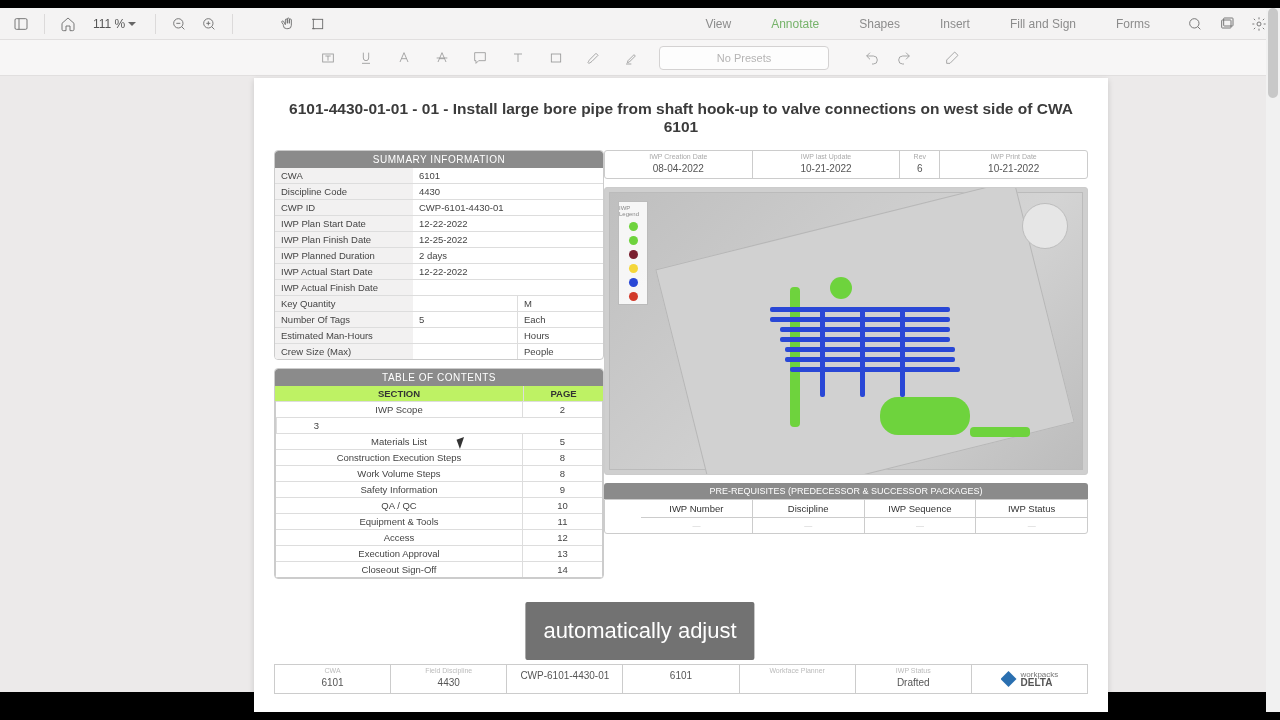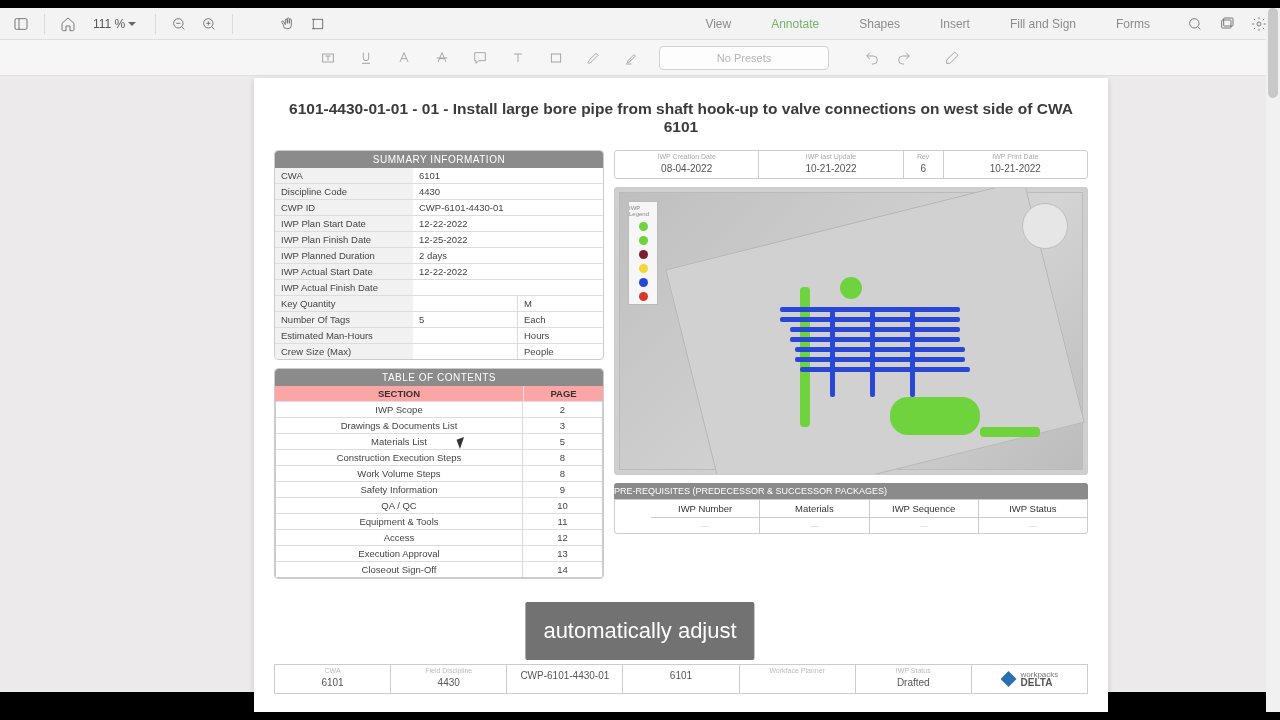--- a/index.html
+++ b/index.html
@@ -26,56 +26,56 @@
   .preset{width:170px;height:24px;border:1px solid #d4d2d2;border-radius:4px;font-size:11px;color:#b5b4b4;display:flex;align-items:center;justify-content:center;background:#fdfdfd;}
   .undo-redo{display:flex;gap:10px;margin-left:16px;}
   .eraser{margin-left:10px;}
   
   .scrollbar{position:absolute;right:0;top:0;width:14px;height:704px;background:#f1f1f1;}
   .scroll-thumb{position:absolute;top:0;left:2px;width:10px;height:90px;background:#c8c8c8;border-radius:5px;}
   
   .page-wrap{position:absolute;top:70px;left:0;width:1266px;height:634px;display:flex;justify-content:center;margin-left:48px;}
   .page{width:854px;background:#fff;box-shadow:0 2px 6px rgba(0,0,0,0.15);padding:22px 20px 0 20px;position:relative;}
   .doc-title{font-size:15.5px;font-weight:600;color:#3b3b3b;text-align:center;margin-bottom:14px;}
-  .cols{display:flex;gap:10px;}
+  .cols{display:flex;}
   
   .left-col{width:330px;display:flex;flex-direction:column;gap:8px;}
   .panel-head{background:#8b8b8b;color:#fff;font-size:10px;letter-spacing:.5px;text-align:center;padding:3px 0;border-radius:3px 3px 0 0;}
   .panel{border:1px solid #ccc;border-radius:4px;overflow:hidden;background:#fff;}
   .info-row{display:flex;font-size:9.5px;color:#444;border-top:1px solid #ddd;}
   .info-row:first-of-type{border-top:none;}
   .info-row .k{width:138px;padding:2px 6px;background:#f2f1f1;}
   .info-row .v{flex:1;padding:2px 6px;}
   .info-row .u{width:86px;padding:2px 6px;border-left:1px solid #ddd;}
   
   .toc-head{display:flex;font-size:9.5px;font-weight:600;color:#333;}
   .toc-body{border:1px solid #ccc;border-top:none;}
   .toc-body .row,.toc-head{border-top:1px solid #ddd;}
-  .toc-head{border-top:none;background:#fca5a5;}
+  .toc-head{border-top:none;background:#bef264;}
   .toc-body .row{display:flex;font-size:9.5px;color:#444;}
   .toc-s{flex:1;text-align:center;padding:2px 0;}
   .toc-p{width:80px;text-align:center;padding:2px 0;border-left:1px solid #ddd;}
   
   .right-col{flex:1;display:flex;flex-direction:column;gap:8px;}
   .meta-row{display:flex;border:1px solid #ccc;border-radius:3px;overflow:hidden;font-size:9px;color:#555;}
   .meta-cell{flex:1;border-left:1px solid #ccc;text-align:center;}
   .meta-cell:first-child{border-left:none;}
   .meta-cell .lbl{font-size:7px;color:#aaa;padding-top:2px;}
   .meta-cell .val{font-size:10px;padding:3px 0 4px;}
   .meta-rev{width:40px;flex:none;}
   .viz{border:1px solid #ccc;border-radius:3px;height:288px;background:#cfcfcf;position:relative;overflow:hidden;}
   .viz-inner{position:absolute;inset:4px;background:linear-gradient(135deg,#bfbfbf 0%,#d4d4d4 60%,#bcbcbc 100%);border:1px solid #bbb;}
   .legend{position:absolute;top:8px;left:8px;width:30px;background:rgba(255,255,255,.85);border:1px solid #bbb;padding:3px 0;display:flex;flex-direction:column;align-items:center;gap:5px;font-size:6px;color:#888;}
   .legend .dot{width:9px;height:9px;border-radius:50%;}
   .compass{position:absolute;top:10px;right:14px;width:46px;height:46px;border-radius:50%;background:#e6e6e6;border:1px solid #bdbdbd;}
   .pipes{position:absolute;top:54px;left:120px;width:280px;height:210px;}
   .pipes .blue{position:absolute;background:#2947d6;height:5px;border-radius:2px;}
   .pipes .green{position:absolute;background:#6ed33d;border-radius:4px;}
   .slab{position:absolute;top:28px;left:70px;width:370px;height:250px;background:#d1d1d1;transform:rotate(-14deg);border:1px solid #b7b7b7;}
-  .prereq-head{background:#8b8b8b;color:#fff;font-size:9px;text-align:left;padding:3px 0;border-radius:3px 3px 0 0;}
+  .prereq-head{background:#8b8b8b;color:#fff;font-size:9px;text-align:center;padding:3px 0;border-radius:3px 3px 0 0;}
   .prereq-tbl{border:1px solid #ccc;border-radius:0 0 3px 3px;padding-left:36px;}
   .prereq-tbl .hdr{display:flex;font-size:9.5px;color:#333;background:#fff;}
   .prereq-tbl .hdr>div{flex:1;text-align:center;padding:3px 0;border-left:1px solid #ccc;}
   .prereq-tbl .hdr>div:first-child{border-left:none;}
   .prereq-tbl .empty{display:flex;}
   .prereq-tbl .empty>div{flex:1;text-align:center;padding:3px 0;border-left:1px solid #ccc;border-top:1px solid #ccc;font-size:8px;color:#ccc;}
   .prereq-tbl .empty>div:first-child{border-left:none;}
   .prereq-fill{height:112px;}
   
   .footer{position:absolute;bottom:18px;left:20px;right:20px;border:1px solid #ccc;display:flex;font-size:9px;color:#555;}
@@ -322,21 +322,20 @@
             <div class="toc-head">
               <div class="toc-s">SECTION</div>
               <div class="toc-p">PAGE</div>
             </div>
             <div class="toc-body" id="toc-body">
                 <div class="row">
                   <div class="toc-s">IWP Scope</div>
                   <div class="toc-p">2</div>
                 </div>
                 <div class="row">
-                  <div class="toc-s">Drawings &amp; Documents List</div>
                   <div class="toc-p">3</div>
                 </div>
                 <div class="row">
                   <div class="toc-s">Materials List</div>
                   <div class="toc-p">5</div>
                 </div>
                 <div class="row">
                   <div class="toc-s">Construction Execution Steps</div>
                   <div class="toc-p">8</div>
                 </div>
@@ -424,21 +423,21 @@
                 <div class="green" style="top:30px;left:100px;width:22px;height:22px;border-radius:50%;"></div>
               </div>
             </div>
           </div>
 
           <div>
             <div class="prereq-head">PRE-REQUISITES (PREDECESSOR &amp; SUCCESSOR PACKAGES)</div>
             <div class="prereq-tbl">
               <div class="hdr" id="prereq-hdr">
                   <div>IWP Number</div>
-                  <div>Materials</div>
+                  <div>Discipline</div>
                   <div>IWP Sequence</div>
                   <div>IWP Status</div>
                 </div>
               <div class="empty" id="prereq-empty">
                   <div>—</div>
                   <div>—</div>
                   <div>—</div>
                   <div>—</div>
                 </div>
             </div>

